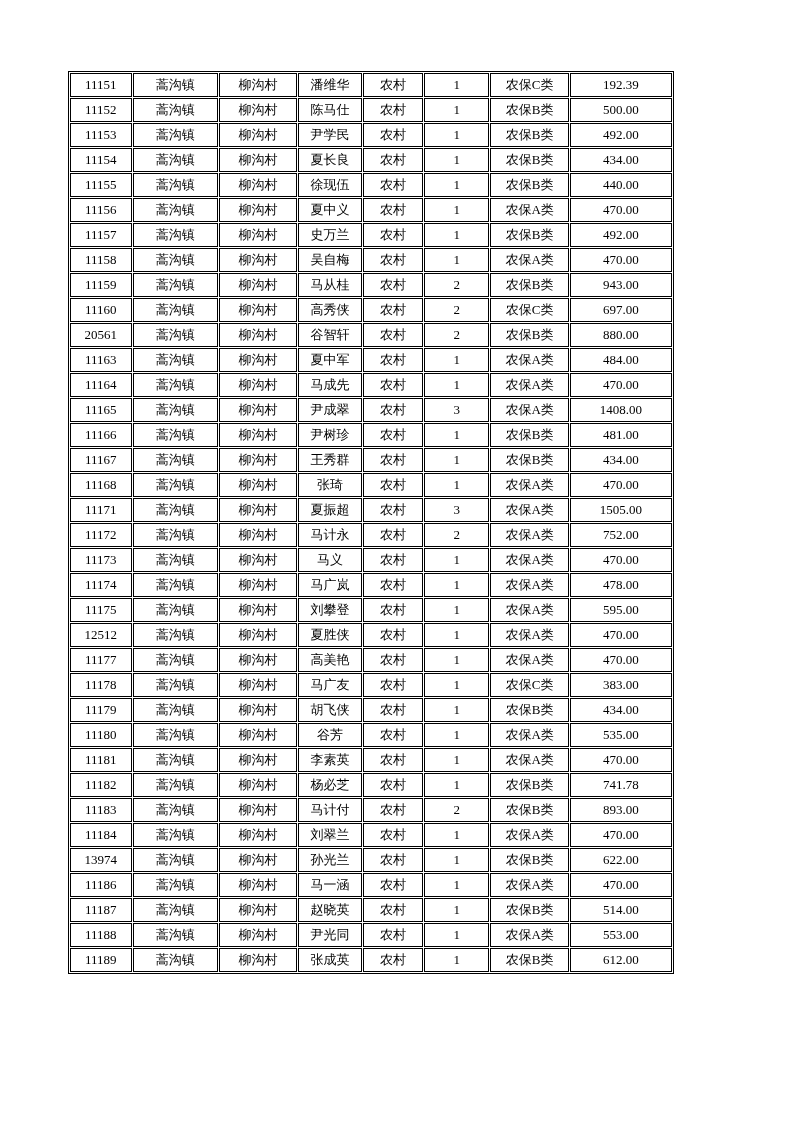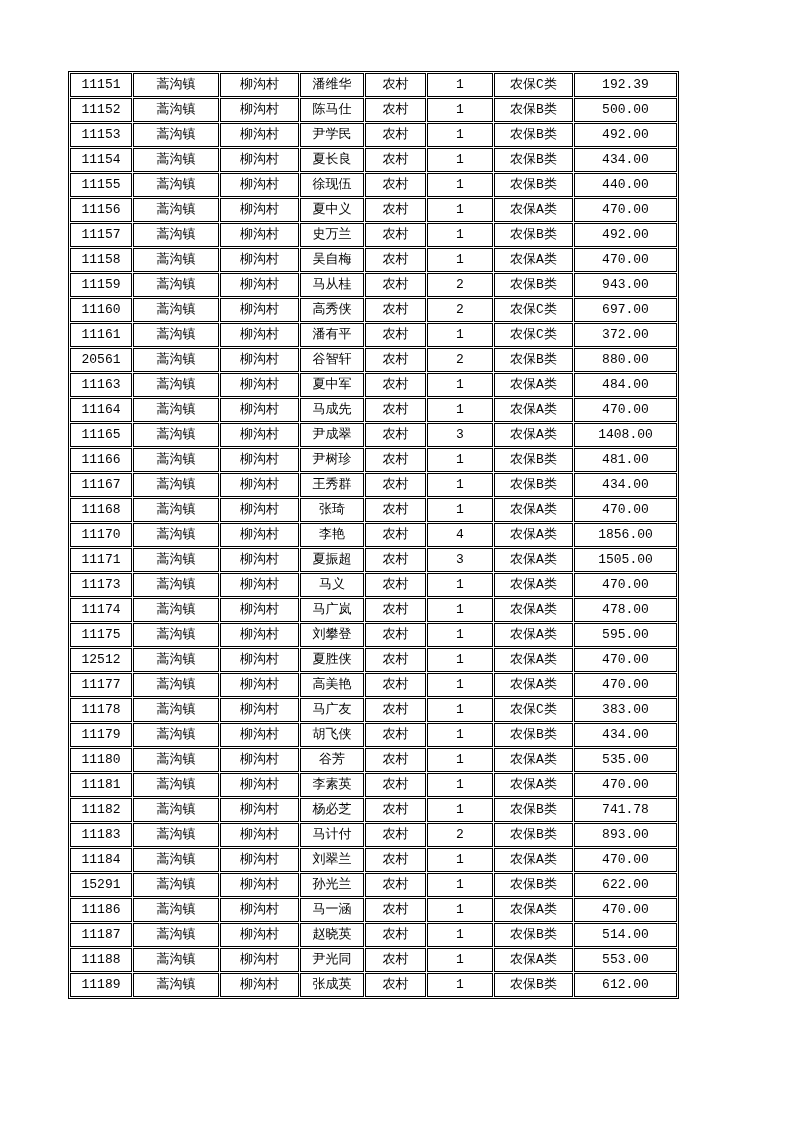--- a/index.html
+++ b/index.html
@@ -8,25 +8,24 @@
     background: #ffffff;
   }
   body {
     width: 793px;
     height: 1122px;
     font-family: "Liberation Serif", "DejaVu Serif", serif;
     color: #000000;
   }
   .page {
     position: relative;
-    width: 793px;
+    width: 674px;
     height: 1122px;
     background: #ffffff;
     overflow: hidden;
-    font-family: Liberation Mono, monospace;
   }
   table.grid {
     position: absolute;
     left: 68px;
     top: 71px;
     border-collapse: separate;
     border-spacing: 1px;
     table-layout: fixed;
     border: 1px solid #000000;
   }
@@ -164,30 +163,20 @@
           <td>11160</td>
           <td>蒿沟镇</td>
           <td>柳沟村</td>
           <td>高秀侠</td>
           <td>农村</td>
           <td>2</td>
           <td>农保C类</td>
           <td>697.00</td>
         </tr>
         <tr>
-          <td>11161</td>
-          <td>蒿沟镇</td>
-          <td>柳沟村</td>
-          <td>潘有平</td>
-          <td>农村</td>
-          <td>1</td>
-          <td>农保C类</td>
-          <td>372.00</td>
-        </tr>
-        <tr>
           <td>20561</td>
           <td>蒿沟镇</td>
           <td>柳沟村</td>
           <td>谷智轩</td>
           <td>农村</td>
           <td>2</td>
           <td>农保B类</td>
           <td>880.00</td>
         </tr>
         <tr>
@@ -244,38 +233,38 @@
           <td>11168</td>
           <td>蒿沟镇</td>
           <td>柳沟村</td>
           <td>张琦</td>
           <td>农村</td>
           <td>1</td>
           <td>农保A类</td>
           <td>470.00</td>
         </tr>
         <tr>
-          <td>11170</td>
-          <td>蒿沟镇</td>
-          <td>柳沟村</td>
-          <td>李艳</td>
-          <td>农村</td>
-          <td>4</td>
-          <td>农保A类</td>
-          <td>1856.00</td>
-        </tr>
-        <tr>
           <td>11171</td>
           <td>蒿沟镇</td>
           <td>柳沟村</td>
           <td>夏振超</td>
           <td>农村</td>
           <td>3</td>
           <td>农保A类</td>
           <td>1505.00</td>
+        </tr>
+        <tr>
+          <td>11172</td>
+          <td>蒿沟镇</td>
+          <td>柳沟村</td>
+          <td>马计永</td>
+          <td>农村</td>
+          <td>2</td>
+          <td>农保A类</td>
+          <td>752.00</td>
         </tr>
         <tr>
           <td>11173</td>
           <td>蒿沟镇</td>
           <td>柳沟村</td>
           <td>马义</td>
           <td>农村</td>
           <td>1</td>
           <td>农保A类</td>
           <td>470.00</td>
@@ -384,21 +373,21 @@
           <td>11184</td>
           <td>蒿沟镇</td>
           <td>柳沟村</td>
           <td>刘翠兰</td>
           <td>农村</td>
           <td>1</td>
           <td>农保A类</td>
           <td>470.00</td>
         </tr>
         <tr>
-          <td>15291</td>
+          <td>13974</td>
           <td>蒿沟镇</td>
           <td>柳沟村</td>
           <td>孙光兰</td>
           <td>农村</td>
           <td>1</td>
           <td>农保B类</td>
           <td>622.00</td>
         </tr>
         <tr>
           <td>11186</td>

